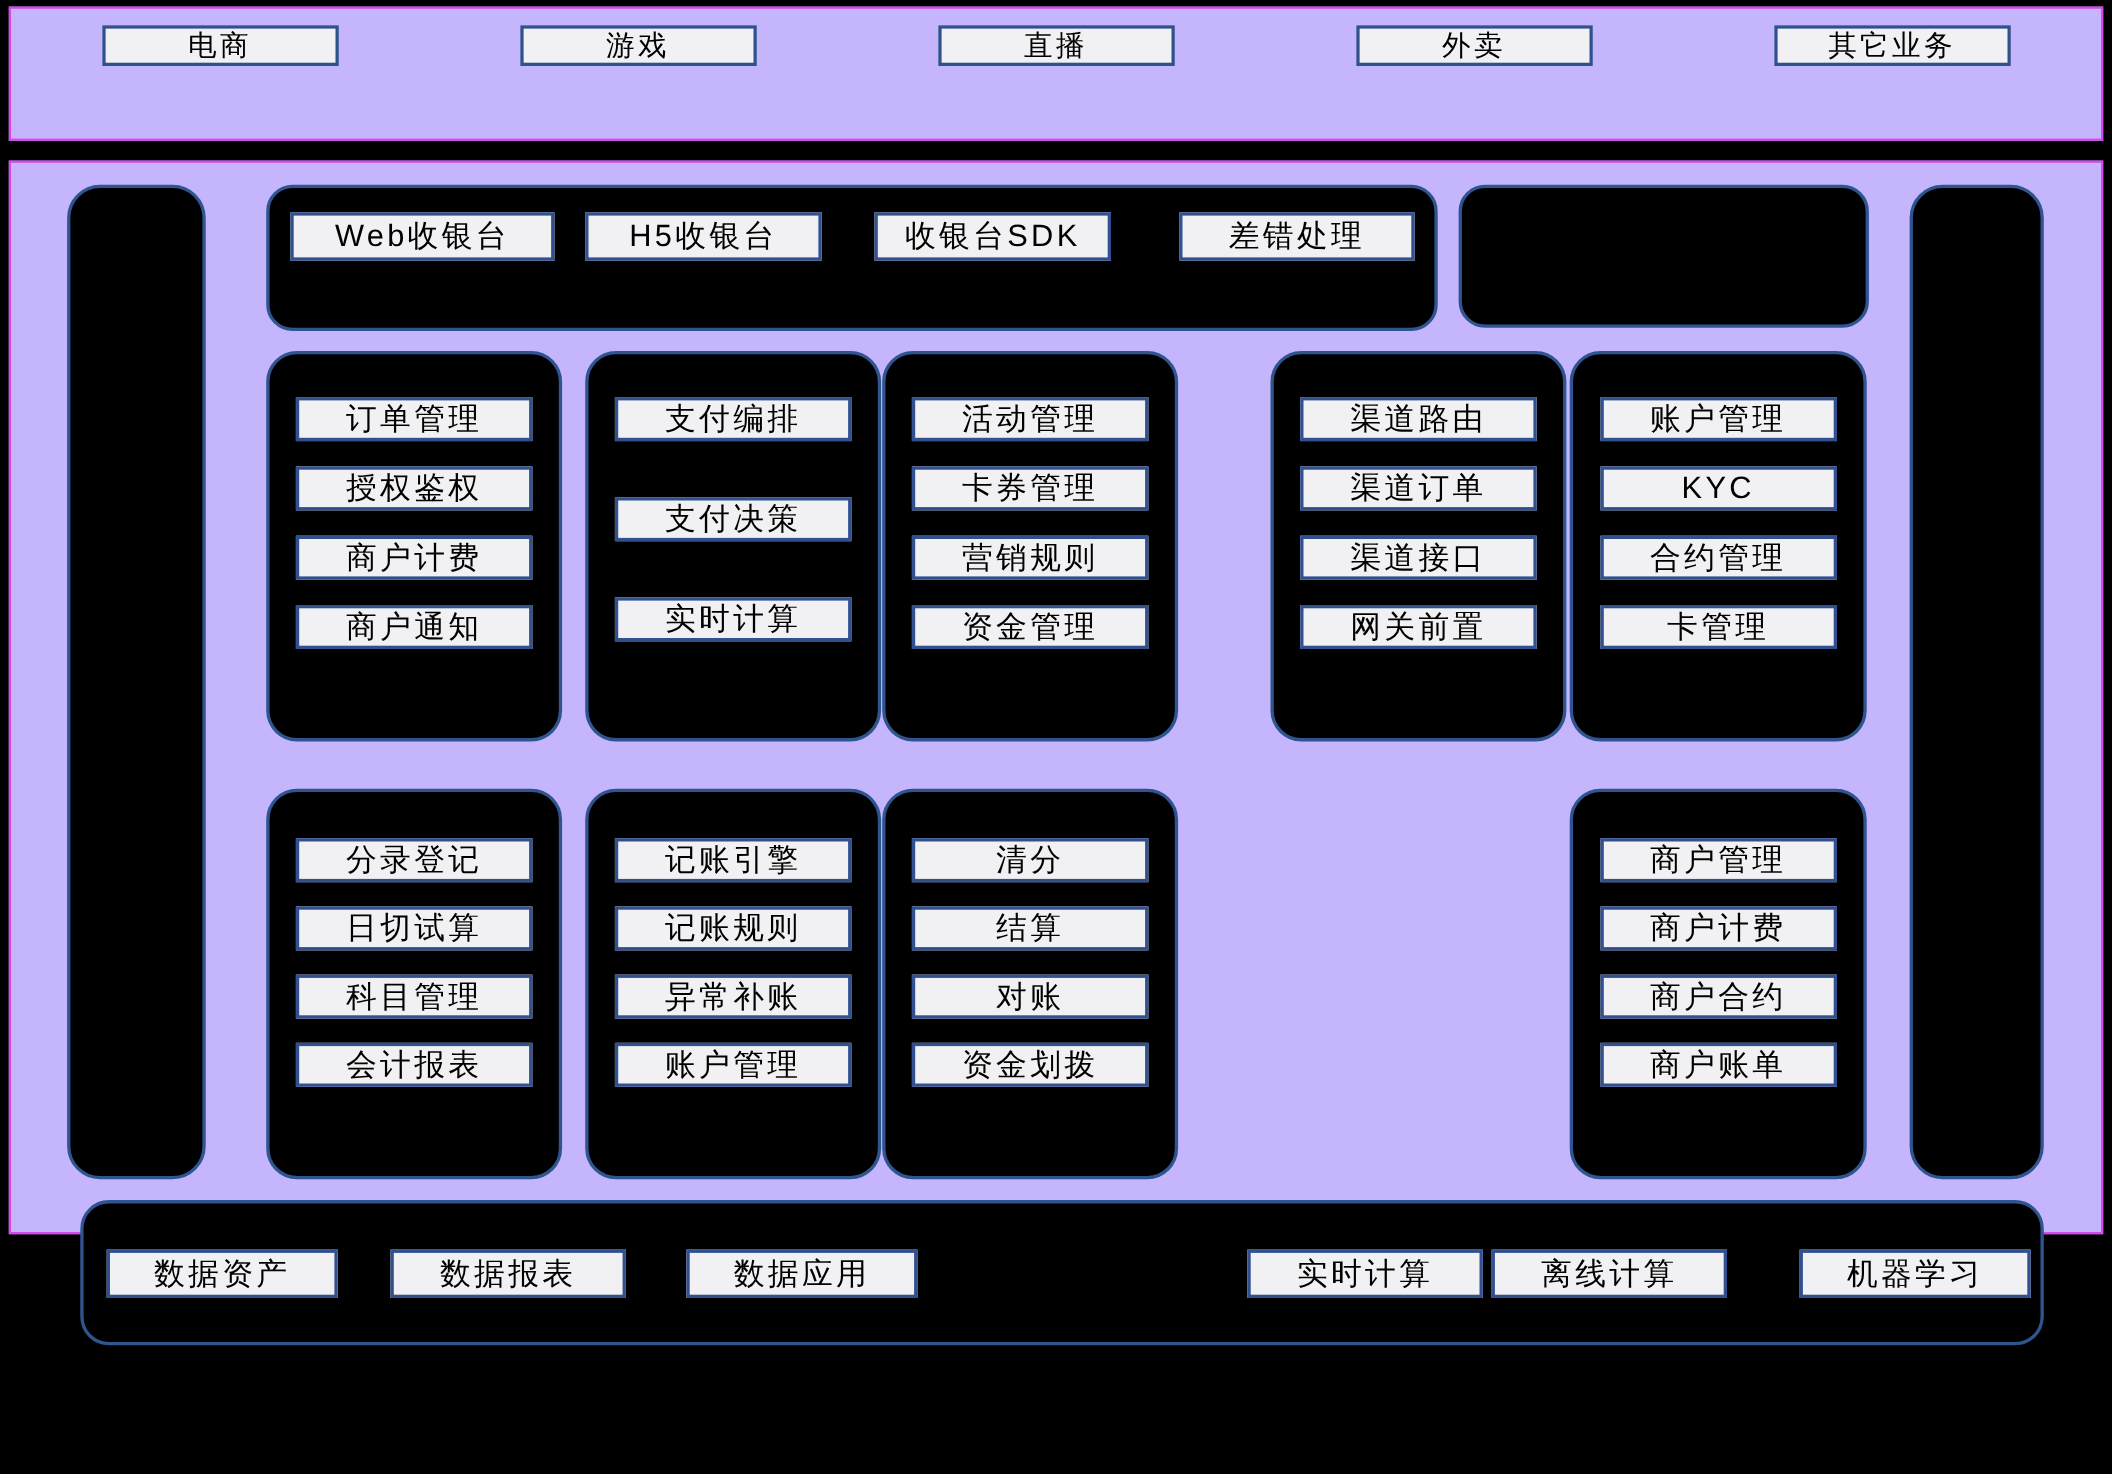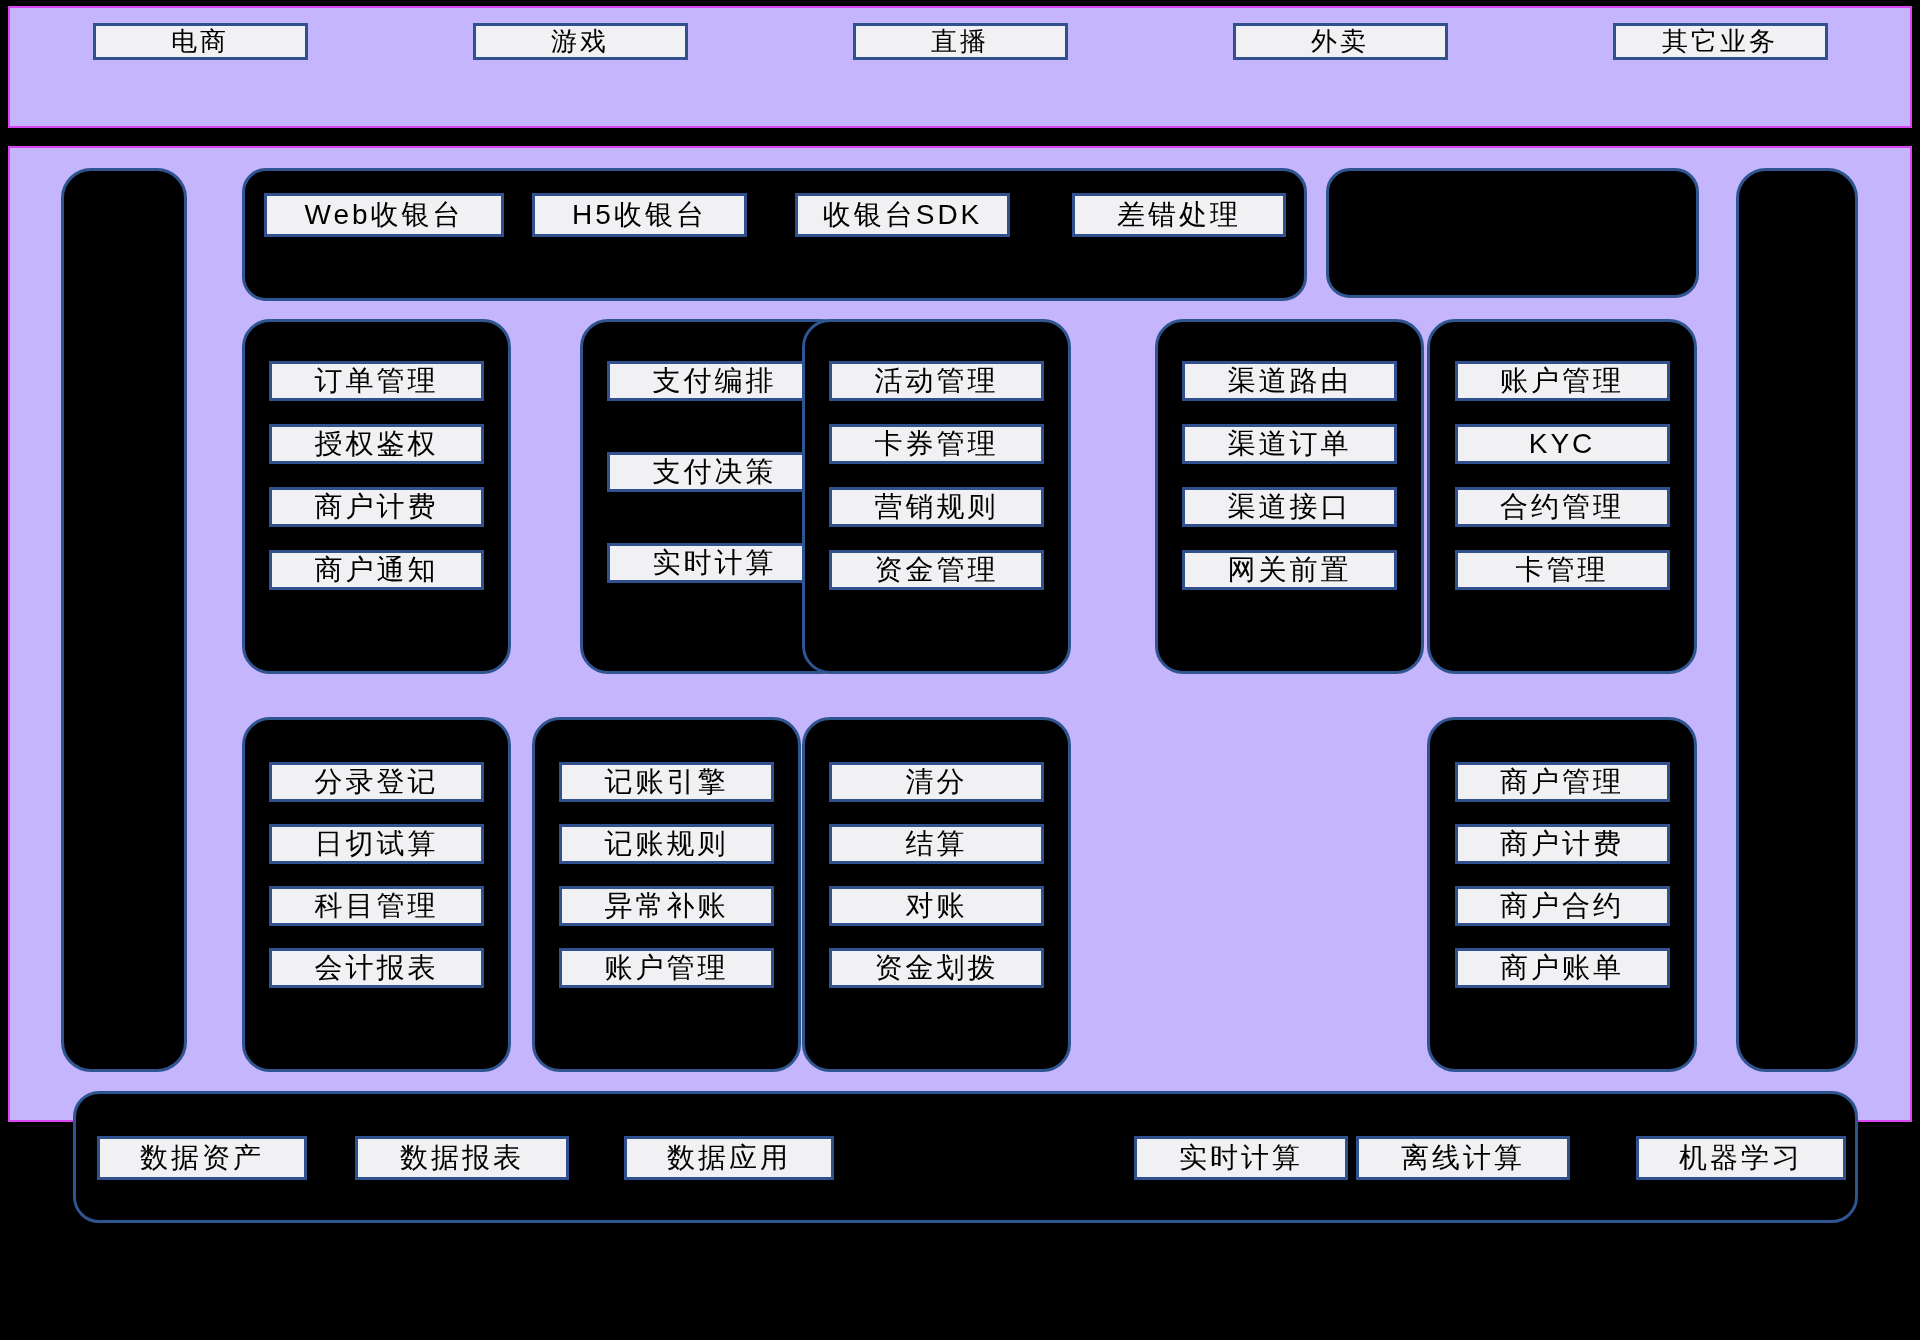--- a/index.html
+++ b/index.html
@@ -75,21 +75,21 @@
   .panel.spare   { left: 1316px; top: 20px; width: 373px; height: 130px; }
   .panel.data-bar { left: 63px; top: 943px; width: 1785px; height: 132px; border-radius: 26px; }
   .group {
     border-radius: 28px;
     width: 269px; height: 355px;
     display: flex;
     flex-direction: column;
     align-items: center;
   }
   .group.r1 { top: 171px; padding-top: 39px; gap: 23px; }
-  .group.r1.spread { gap: 51px; margin-left: 48px; }
+  .group.r1.spread { gap: 51px; }
   .group.r2 { top: 569px; padding-top: 42px; gap: 22px; }
   .c1 { left: 232px; text-align: right; }
   .c2 { left: 522px; }
   .c3 { left: 792px; }
   .c4 { left: 1114px; margin-left: 31px; }
   .c5 { left: 1417px; width: 270px; }
 </style>
 </head>
 <body>
 

